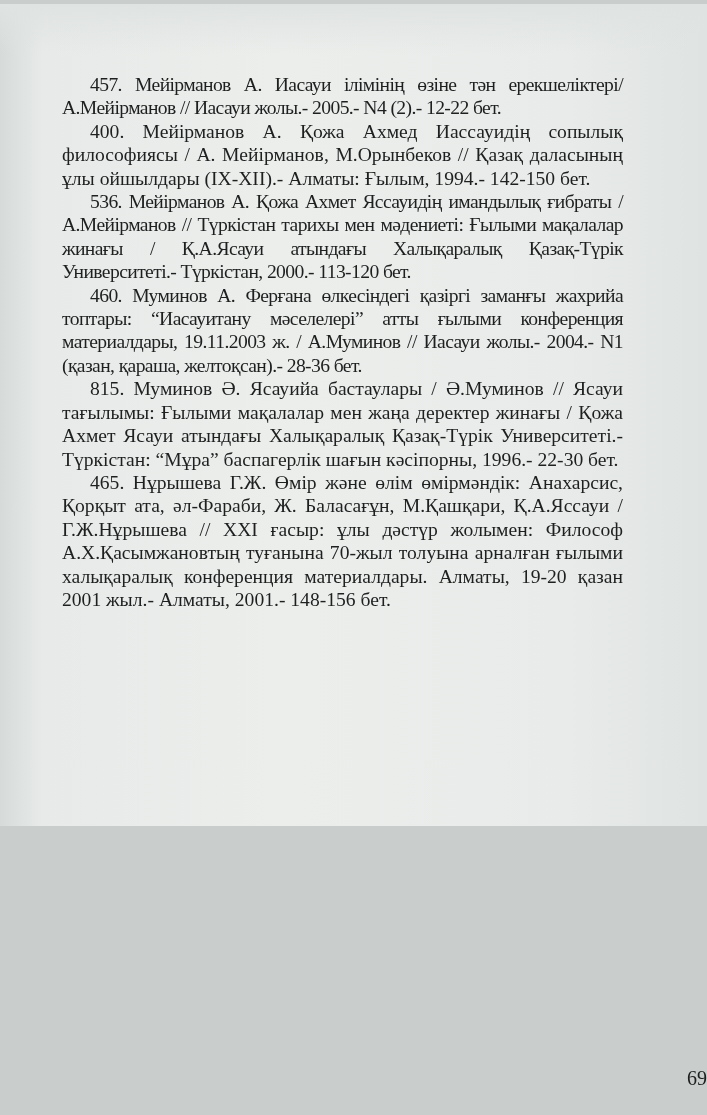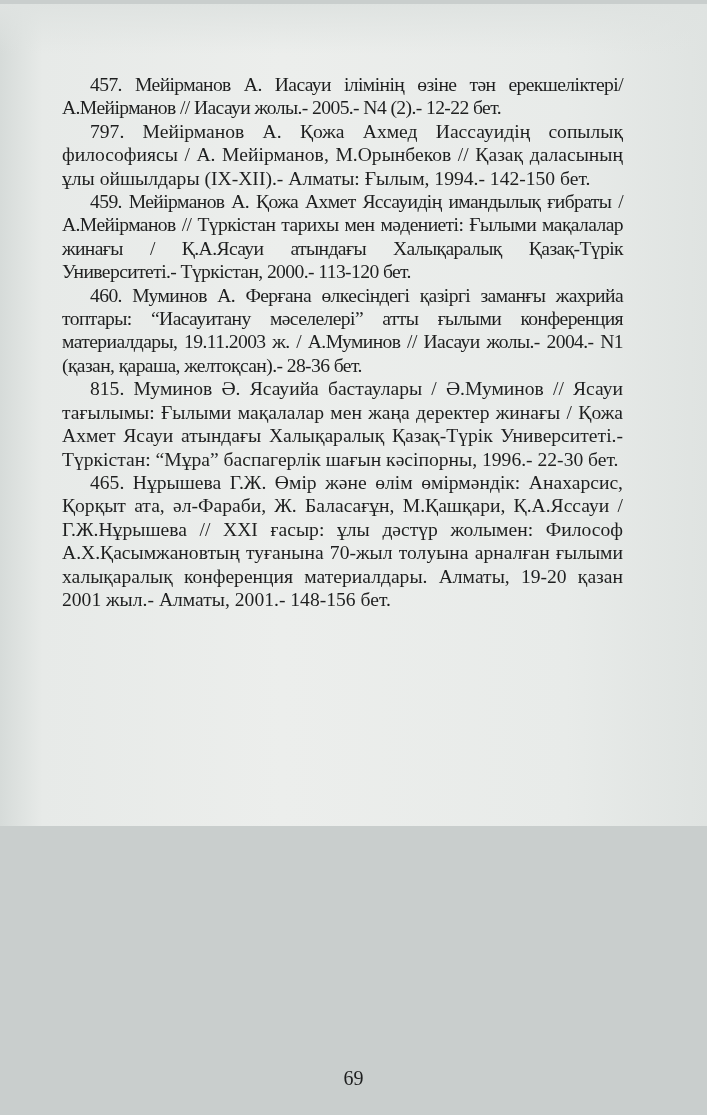--- a/index.html
+++ b/index.html
@@ -49,35 +49,35 @@
   .section-note {
     margin: 0;
     text-indent: 28px;
     text-align: justify;
   }
   .page-number {
     position: absolute;
     left: 0;
     width: 707px;
     top: 1063px;
-    text-align: center;
+    text-align: right;
     font-family: "Liberation Serif", "DejaVu Serif", serif;
     font-size: 20px;
     color: #1e1f1f;
   }
 </style>
 </head>
 <body>
 
 <div class="page">
   <div class="page-top-shade"></div>
 
   <div class="text-block">
     <p class="entry condensed">457. Мейірманов А. Иасауи ілімінің өзіне тән ерекшеліктері/ А.Мейірманов // Иасауи жолы.- 2005.- N4 (2).- 12-22 бет.</p>
-    <p class="entry">797. Мейірманов А.  Қожа Ахмед Иассауидің сопылық философиясы / А. Мейірманов, М.Орынбеков // Қазақ даласының ұлы ойшылдары (IX-XII).- Алматы: Ғылым, 1994.- 142-150 бет.</p>
-    <p class="entry condensed">459. Мейірманов А.  Қожа Ахмет Яссауидің имандылық ғибраты / А.Мейірманов // Түркістан тарихы мен мәдениеті: Ғылыми мақалалар жинағы / Қ.А.Ясауи атындағы Халықаралық Қазақ-Түрік Университеті.- Түркістан, 2000.- 113-120 бет.</p>
+    <p class="entry">400. Мейірманов А.  Қожа Ахмед Иассауидің сопылық философиясы / А. Мейірманов, М.Орынбеков // Қазақ даласының ұлы ойшылдары (IX-XII).- Алматы: Ғылым, 1994.- 142-150 бет.</p>
+    <p class="entry condensed">536. Мейірманов А.  Қожа Ахмет Яссауидің имандылық ғибраты / А.Мейірманов // Түркістан тарихы мен мәдениеті: Ғылыми мақалалар жинағы / Қ.А.Ясауи атындағы Халықаралық Қазақ-Түрік Университеті.- Түркістан, 2000.- 113-120 бет.</p>
     <p class="entry condensed">460. Муминов А.  Ферғана өлкесіндегі қазіргі заманғы жахрийа топтары: “Иасауитану мәселелері” атты ғылыми конференция материалдары, 19.11.2003 ж. / А.Муминов // Иасауи жолы.- 2004.- N1 (қазан, қараша, желтоқсан).- 28-36 бет.</p>
     <p class="entry">815. Муминов Ә.  Ясауийа бастаулары / Ә.Муминов // Ясауи тағылымы: Ғылыми мақалалар мен жаңа деректер жинағы / Қожа Ахмет Ясауи атындағы Халықаралық Қазақ-Түрік   Университеті.- Түркістан: “Мұра” баспагерлік шағын кәсіпорны, 1996.- 22-30 бет.</p>
     <p class="entry">465. Нұрышева Г.Ж.   Өмір және өлім өмірмәндік: Анахарсис, Қорқыт ата, әл-Фараби, Ж. Баласағұн, М.Қашқари, Қ.А.Яссауи / Г.Ж.Нұрышева // XXI ғасыр: ұлы дәстүр жолымен: Философ А.Х.Қасымжановтың туғанына 70-жыл толуына арналған ғылыми халықаралық конференция материалдары. Алматы, 19-20 қазан 2001 жыл.- Алматы, 2001.- 148-156 бет.</p>
   </div>
 
   <div class="page-number">69</div>
 </div>
 
 </body></html>

